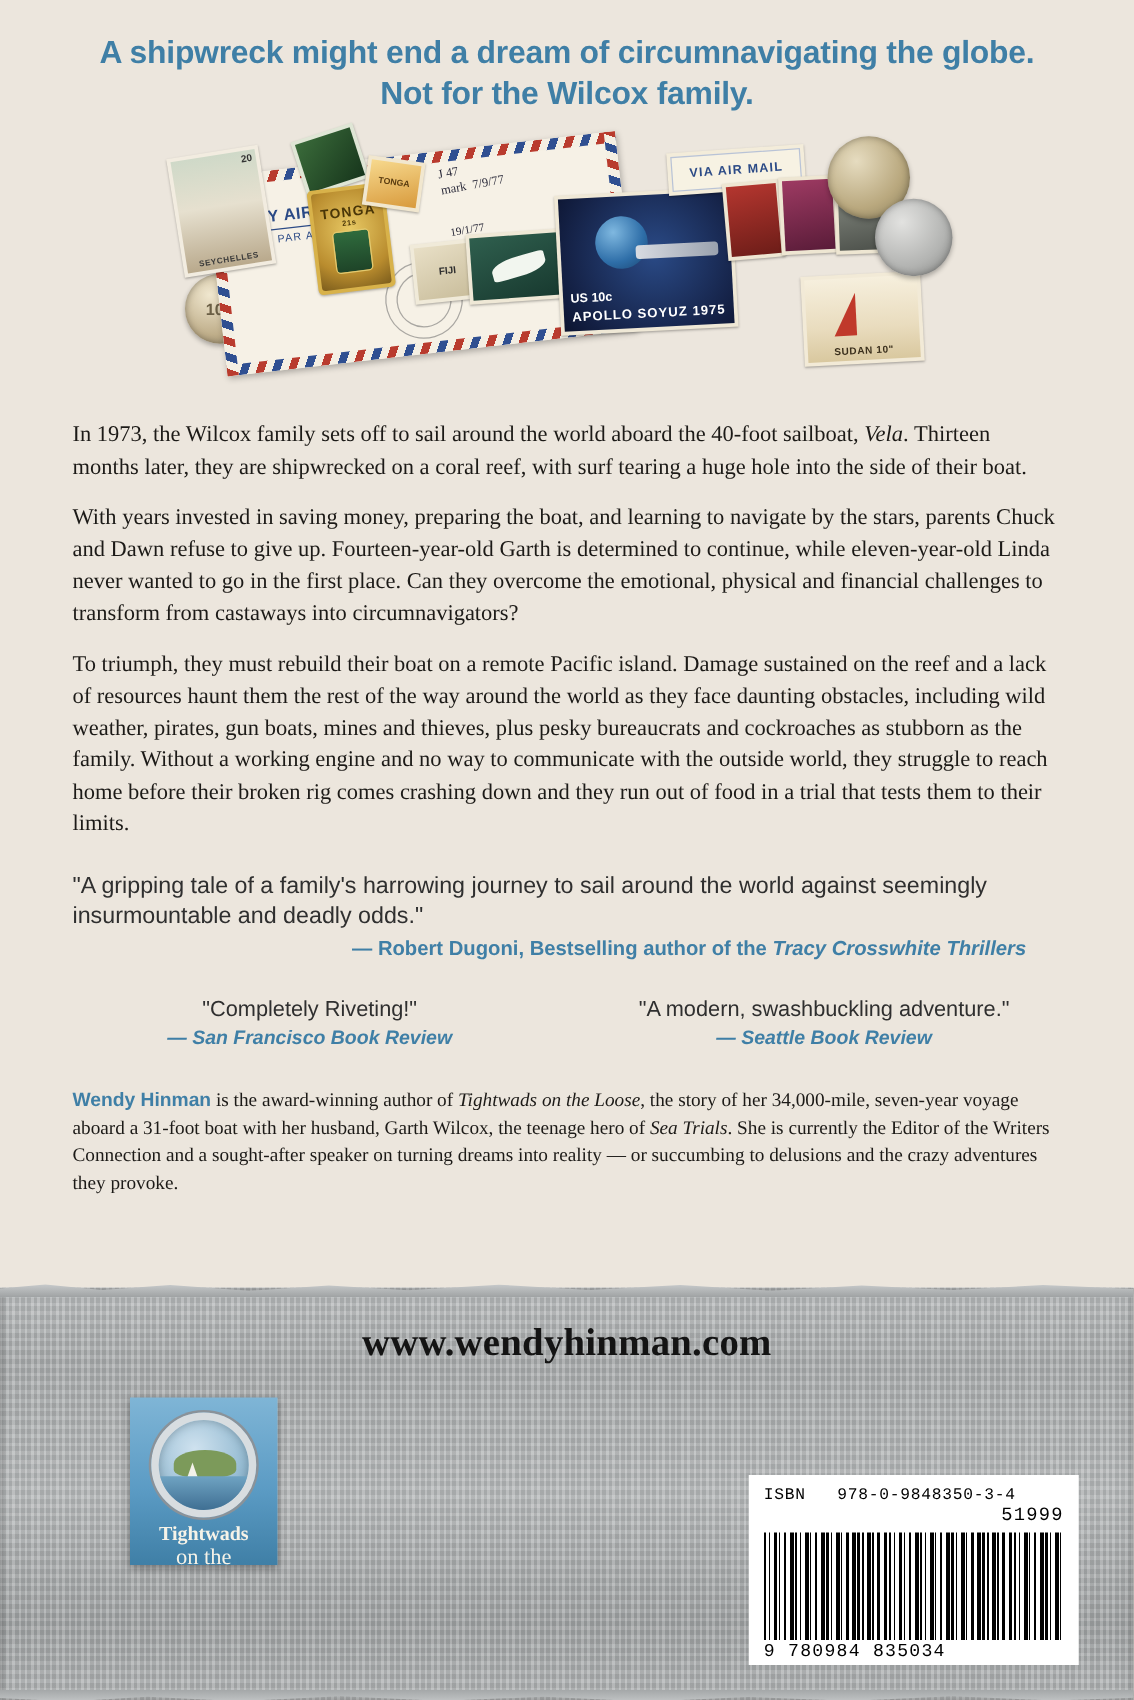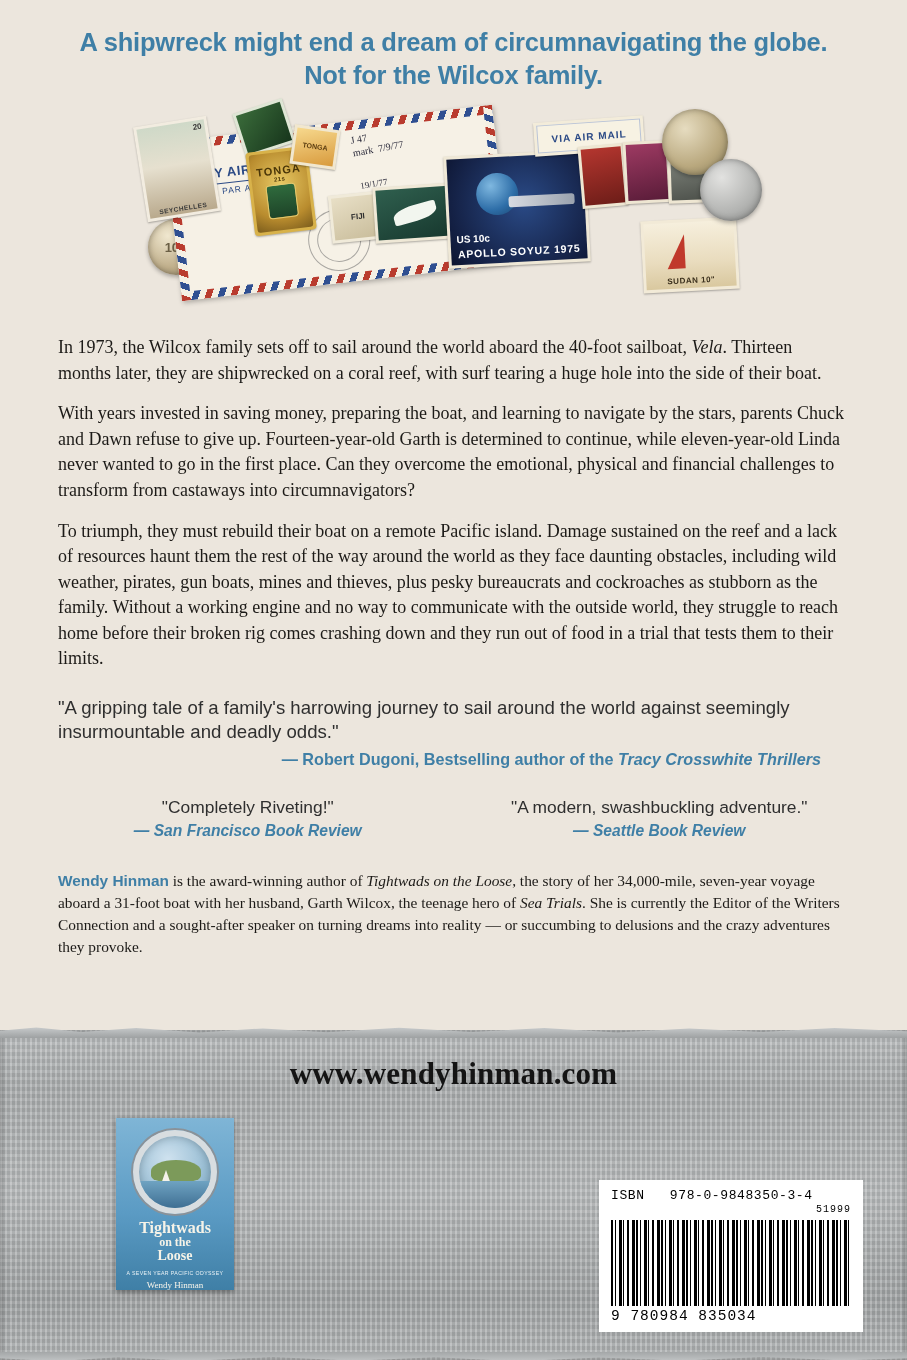--- a/index.html
+++ b/index.html
@@ -426,25 +426,24 @@
     color: #141414;
     letter-spacing: 0.2px;
   }
 
   
   .minibook {
     position: absolute;
     left: 104px;
     top: 88px;
     width: 118px;
-    height: 172px;
+    height: 134px;
     background: linear-gradient(180deg, #7fb5d6 0%, #5b9bc4 55%, #3f7fa6 100%);
     box-shadow: 0 2px 6px rgba(0,0,0,0.35);
     overflow: hidden;
-    margin-left: 12px;
   }
   .porthole {
     position: absolute;
     left: 17px; top: 12px;
     width: 84px; height: 84px;
     border-radius: 50%;
     background: radial-gradient(circle at 40% 32%, #cfe2ef, #8fb7cf 70%, #5e8ba6);
     border: 6px solid #d8dde0;
     box-shadow: 0 0 0 2px #8a9299, inset 0 0 8px rgba(0,0,0,0.25);
     overflow: hidden;
@@ -464,21 +463,21 @@
   }
   .mb-title {
     position: absolute;
     left: 0; right: 0; top: 102px;
     text-align: center;
     font-family: "Liberation Serif", serif;
     color: #f6f3e8;
     line-height: 1.02;
   }
   .mb-title .t1 { font-size: 16px; font-weight: bold; display: block; }
-  .mb-title .t2 { font-size: 12px; display: block; font-weight: bold; }
+  .mb-title .t2 { font-size: 18px; display: block; }
   .mb-title .t3 { font-size: 14px; font-weight: bold; display: block; }
   .mb-sub {
     position: absolute; left: 0; right: 0; top: 152px;
     text-align: center; color: #eaf2f6;
     font-family: "Liberation Sans", sans-serif; font-size: 5.2px;
     letter-spacing: 0.4px;
   }
   .mb-author {
     position: absolute; left: 0; right: 0; top: 162px;
     text-align: center; color: #f7f4ea;
@@ -497,21 +496,21 @@
   }
   .isbn-line {
     font-family: Liberation Mono, monospace;
     font-size: 13px;
     letter-spacing: 0.6px;
     color: #000;
     white-space: nowrap;
   }
   .isbn-2 {
     font-family: "Liberation Mono", monospace;
-    font-size: 10px;
+    font-size: 15px;
     letter-spacing: 1px;
     color: #000;
     text-align: right;
     margin-top: 1px;
   }
   .bars {
     margin-top: 5px;
     height: 86px;
     background:
       repeating-linear-gradient(90deg,

